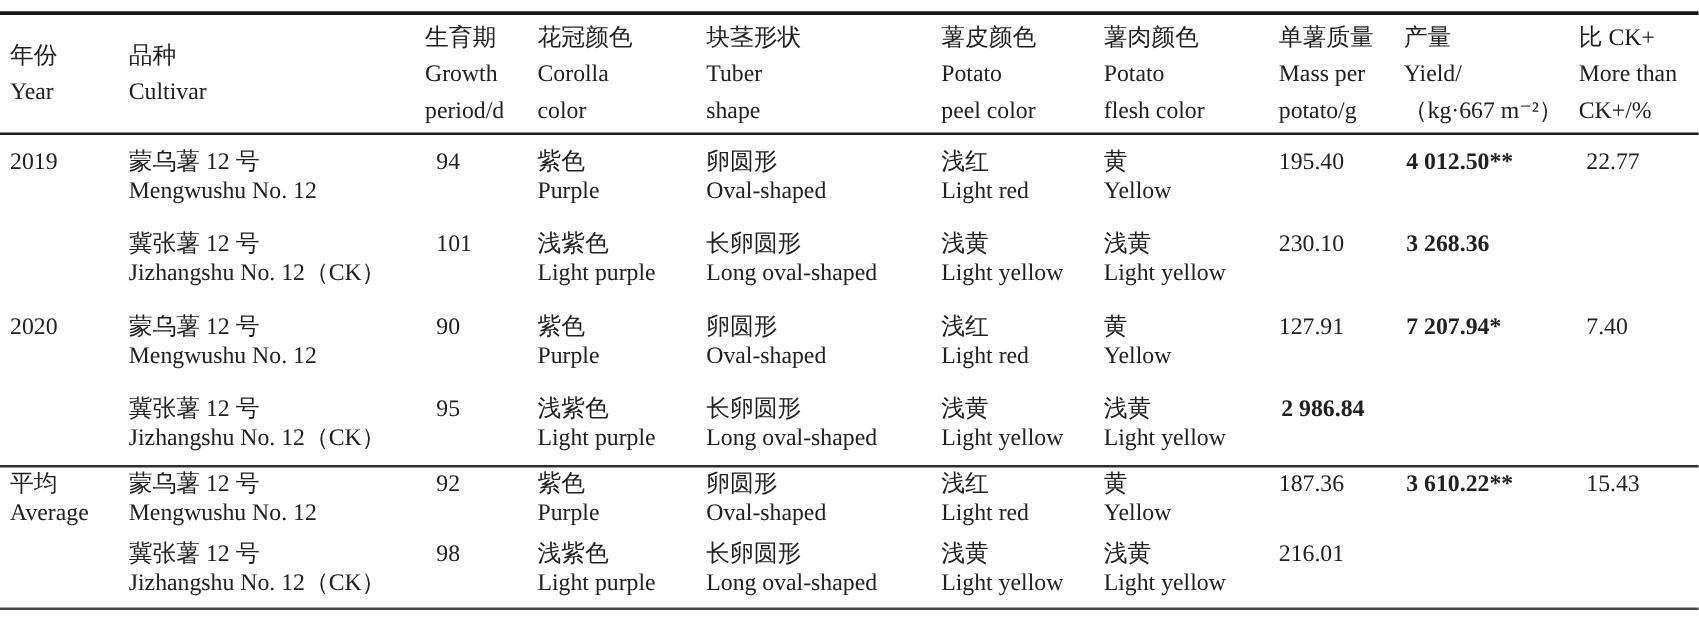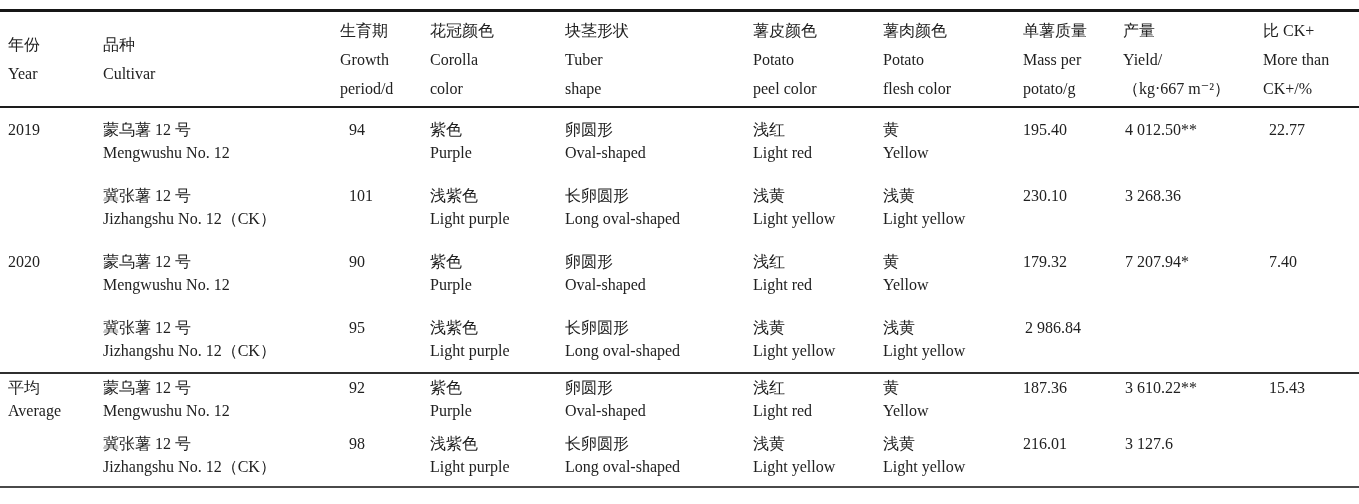--- a/index.html
+++ b/index.html
@@ -8,21 +8,21 @@
     background: #ffffff;
     width: 1359px;
     height: 504px;
     overflow: hidden;
   }
   .table-wrap {
     margin-top: 9px;
     width: 1359px;
     font-family: "Liberation Serif", "DejaVu Serif", serif;
     color: #212121;
-    font-size: 16px;
+    font-size: 19px;
     -webkit-font-smoothing: antialiased;
   }
   .grid-row {
     display: grid;
     grid-template-columns: 95px 237px 90px 135px 188px 130px 140px 100px 140px 96px;
     padding-left: 8px;
     box-sizing: border-box;
   }
   
   .header-row {
@@ -39,21 +39,21 @@
     white-space: nowrap;
   }
   
   .sub-row {
     padding-top: 10px;
     padding-bottom: 10px;
   }
   .cell { white-space: nowrap; }
   .cell .zh, .cell .en, .cell .val { line-height: 23px; }
   .val-growth { padding-left: 9px; }
-  .val-yield  { padding-left: 2px; }
+  .val-yield  { padding-left: 2px; font-weight: bold; }
   .val-ck     { padding-left: 6px; }
   .section-average {
     border-top: 2px solid #2f2f2f;
   }
   .section-average .sub-row {
     padding-top: 2px;
     padding-bottom: 8px;
   }
   .table-wrap {
     border-bottom: 2px solid #4a4a4a;
@@ -214,21 +214,21 @@
       </div>
       <div class="cell">
         <div class="zh">浅红</div>
         <div class="en">Light red</div>
       </div>
       <div class="cell">
         <div class="zh">黄</div>
         <div class="en">Yellow</div>
       </div>
       <div class="cell">
-        <div class="val">179.32</div>
+        <div class="val">127.91</div>
       </div>
       <div class="cell">
         <div class="val val-yield">7 207.94*</div>
       </div>
       <div class="cell">
         <div class="val val-ck">7.40</div>
       </div>
     </div>
     <div class="grid-row sub-row">
       <div class="cell"></div>
@@ -325,21 +325,18 @@
         <div class="en">Light yellow</div>
       </div>
       <div class="cell">
         <div class="zh">浅黄</div>
         <div class="en">Light yellow</div>
       </div>
       <div class="cell">
         <div class="val">216.01</div>
       </div>
       <div class="cell">
-        <div class="val val-yield">3 127.6</div>
-      </div>
-      <div class="cell">
         <div class="val val-ck"></div>
       </div>
     </div>
   </div>
 
 </div>
 
 </body></html>

